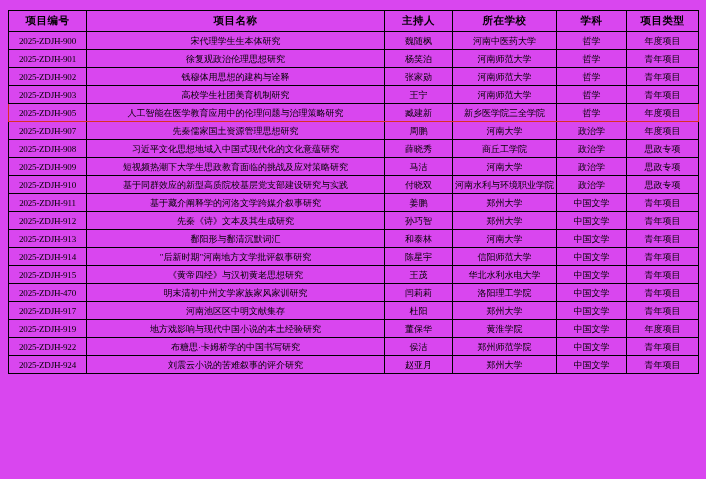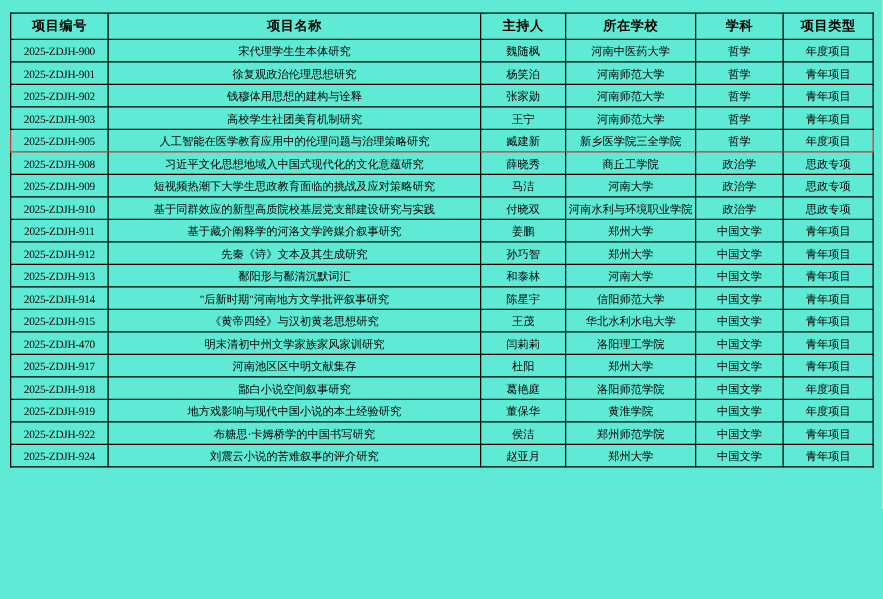--- a/index.html
+++ b/index.html
@@ -10,21 +10,21 @@
   body {
     width: 706px;
     height: 479px;
     font-family: "Liberation Sans", sans-serif;
     overflow: hidden;
   }
   .page {
     position: relative;
     width: 706px;
     height: 479px;
-    background: #5eead4;
+    background: #d946ef;
     box-sizing: border-box;
     padding: 10px 8px 8px 8px;
   }
   table.project-table {
     border-collapse: collapse;
     width: 690px;
     table-layout: fixed;
     margin: 0 auto;
   }
   table.project-table th,
@@ -143,20 +143,28 @@
         </tr>
         <tr class="highlight">
           <td class="col-code">2025-ZDJH-905</td>
           <td class="col-name">人工智能在医学教育应用中的伦理问题与治理策略研究</td>
           <td class="col-leader">臧建新</td>
           <td class="col-school">新乡医学院三全学院</td>
           <td class="col-subject">哲学</td>
           <td class="col-type">年度项目</td>
         </tr>
         <tr>
+          <td class="col-code">2025-ZDJH-907</td>
+          <td class="col-name">先秦儒家国土资源管理思想研究</td>
+          <td class="col-leader">周鹏</td>
+          <td class="col-school">河南大学</td>
+          <td class="col-subject">政治学</td>
+          <td class="col-type">年度项目</td>
+        </tr>
+        <tr>
           <td class="col-code">2025-ZDJH-908</td>
           <td class="col-name">习近平文化思想地域入中国式现代化的文化意蕴研究</td>
           <td class="col-leader">薛晓秀</td>
           <td class="col-school">商丘工学院</td>
           <td class="col-subject">政治学</td>
           <td class="col-type">思政专项</td>
         </tr>
         <tr>
           <td class="col-code">2025-ZDJH-909</td>
           <td class="col-name">短视频热潮下大学生思政教育面临的挑战及应对策略研究</td>
@@ -221,28 +229,20 @@
           <td class="col-subject">中国文学</td>
           <td class="col-type">青年项目</td>
         </tr>
         <tr>
           <td class="col-code">2025-ZDJH-917</td>
           <td class="col-name">河南池区区中明文献集存</td>
           <td class="col-leader">杜阳</td>
           <td class="col-school">郑州大学</td>
           <td class="col-subject">中国文学</td>
           <td class="col-type">青年项目</td>
-        </tr>
-        <tr>
-          <td class="col-code">2025-ZDJH-918</td>
-          <td class="col-name">鄙白小说空间叙事研究</td>
-          <td class="col-leader">葛艳庭</td>
-          <td class="col-school">洛阳师范学院</td>
-          <td class="col-subject">中国文学</td>
-          <td class="col-type">年度项目</td>
         </tr>
         <tr>
           <td class="col-code">2025-ZDJH-919</td>
           <td class="col-name">地方戏影响与现代中国小说的本土经验研究</td>
           <td class="col-leader">董保华</td>
           <td class="col-school">黄淮学院</td>
           <td class="col-subject">中国文学</td>
           <td class="col-type">年度项目</td>
         </tr>
         <tr>

